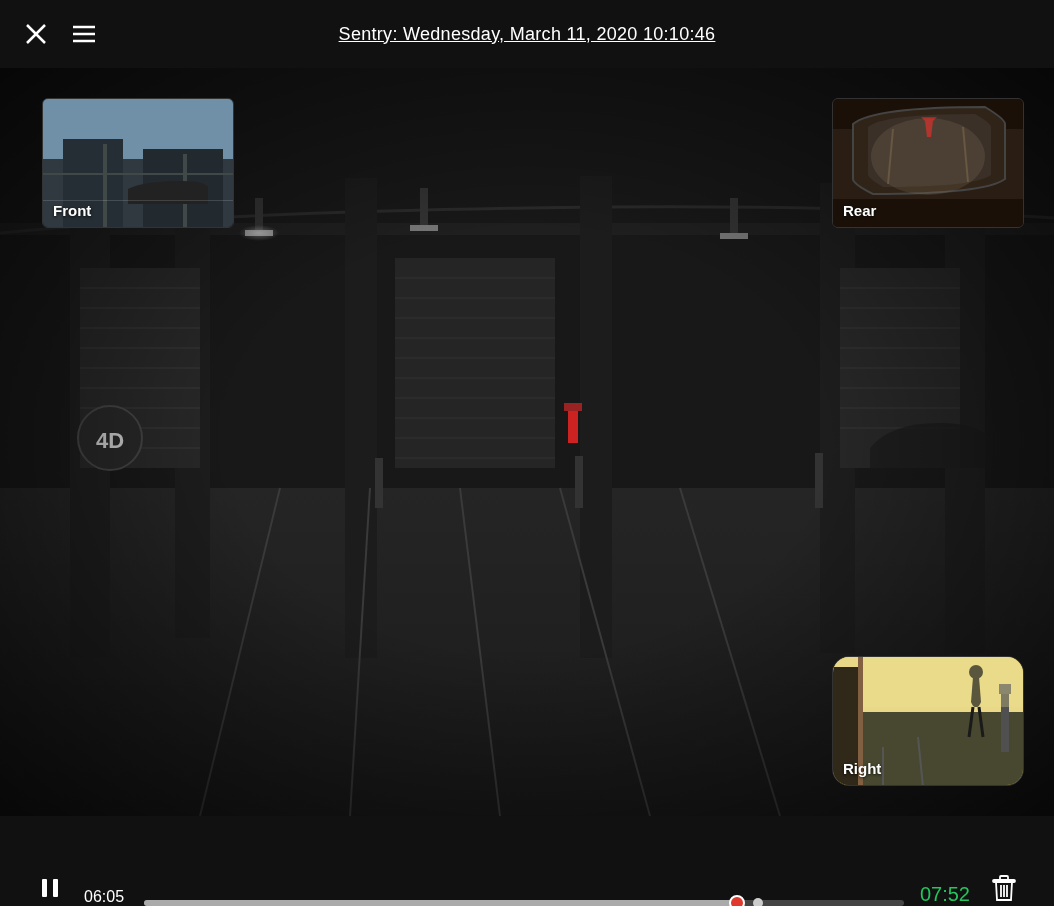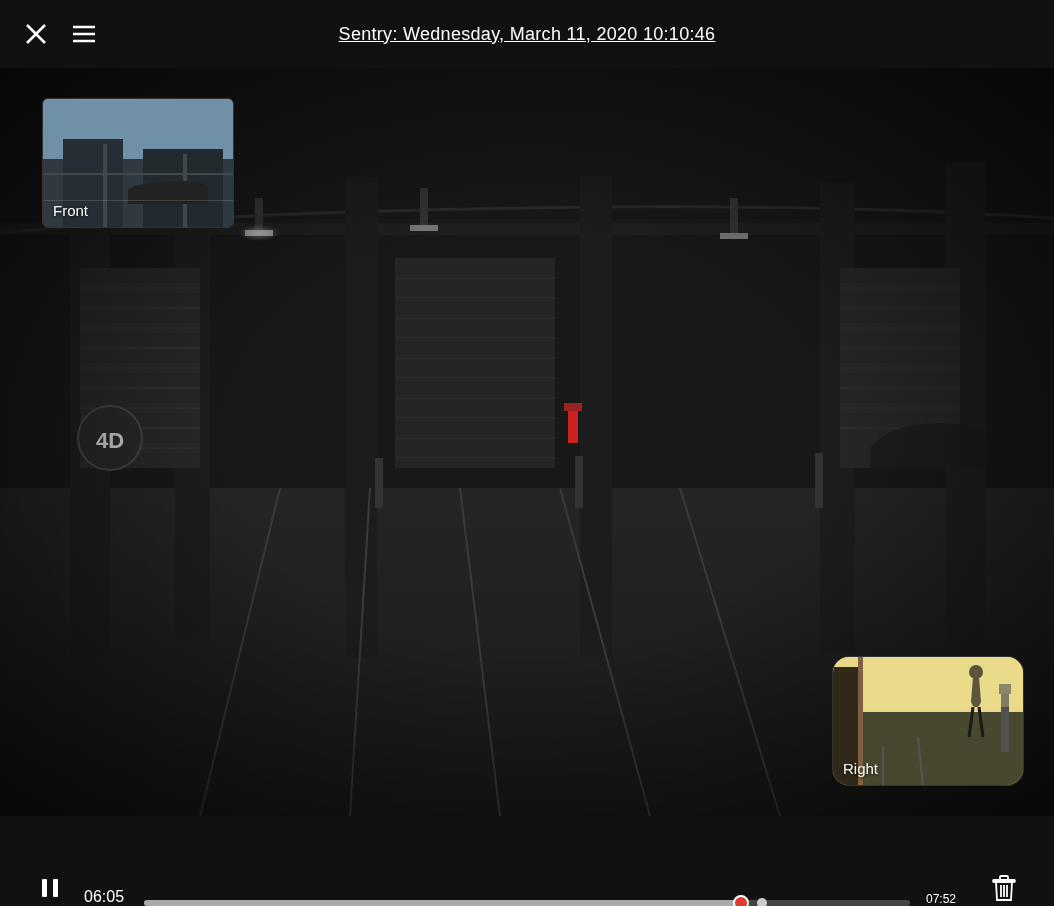--- a/index.html
+++ b/index.html
@@ -78,21 +78,21 @@
       border-radius: 6px;
       overflow: hidden;
       background: #222;
       border: 1px solid #333;
     }
     .thumb-label {
       position: absolute;
       bottom: 8px;
       left: 10px;
       font-size: 15px;
-      font-weight: 400;
+      font-weight: 700;
       color: #fff;
       text-shadow: 0 1px 3px rgba(0,0,0,0.8);
     }
 
     #thumb-front {
       top: 30px;
       left: 42px;
     }
     #thumb-rear {
       top: 30px;
@@ -169,22 +169,22 @@
       right: -26px;
       top: 50%;
       transform: translateY(-50%);
       width: 10px;
       height: 10px;
       background: #ccc;
       border-radius: 50%;
     }
 
     #time-total {
-      font-size: 12px;
-      color: #ffffff;
+      font-size: 20px;
+      color: #22c55e;
       min-width: 44px;
       flex-shrink: 0;
     }
 
     #delete-btn {
       cursor: pointer;
       width: 36px;
       height: 36px;
       display: flex;
       align-items: center;
@@ -383,20 +383,42 @@
         <rect x="140" y="55" width="4" height="75" fill="#404848"></rect>
         <rect x="60" y="45" width="4" height="85" fill="#404848"></rect>
 
         <path d="M85,90 Q100,82 140,82 Q160,82 165,88 L165,105 L85,105 Z" fill="#222"></path>
       </svg>
     </div>
     <span class="thumb-label">Front</span>
   </div>
 
   
+  <div class="thumb" id="thumb-rear">
+    <div class="thumb-inner">
+      
+      <svg width="192" height="130" viewBox="0 0 192 130">
+        <rect width="192" height="130" fill="#2a1e14"></rect>
+
+        <rect x="0" y="0" width="192" height="30" fill="#1a1008"></rect>
+
+        <path d="M20,25 Q40,8 152,8 Q172,20 172,25 L172,80 Q152,95 40,95 Q20,85 20,80 Z" fill="#302418" stroke="#444" stroke-width="2"></path>
+
+        <path d="M35,28 Q50,15 142,15 Q158,24 158,28 L158,76 Q142,88 50,88 Q36,80 35,76 Z" fill="#3a3028"></path>
+
+        <path d="M88,18 L104,18 L100,22 L98,38 L94,38 L92,22 Z" fill="#cc2020" opacity="0.8"></path>
+
+        <line x1="60" y1="30" x2="55" y2="85" stroke="#5a4a3a" stroke-width="2"></line>
+        <line x1="130" y1="28" x2="135" y2="83" stroke="#5a4a3a" stroke-width="2"></line>
+
+        <rect x="0" y="100" width="192" height="30" fill="#1a1008"></rect>
+      </svg>
+    </div>
+    <span class="thumb-label">Rear</span>
+  </div>
 
   
 
   
   <div class="thumb" id="thumb-right">
     <div class="thumb-inner">
       <svg width="192" height="130" viewBox="0 0 192 130">
 
         <rect width="192" height="130" fill="#c8b048"></rect>
 

